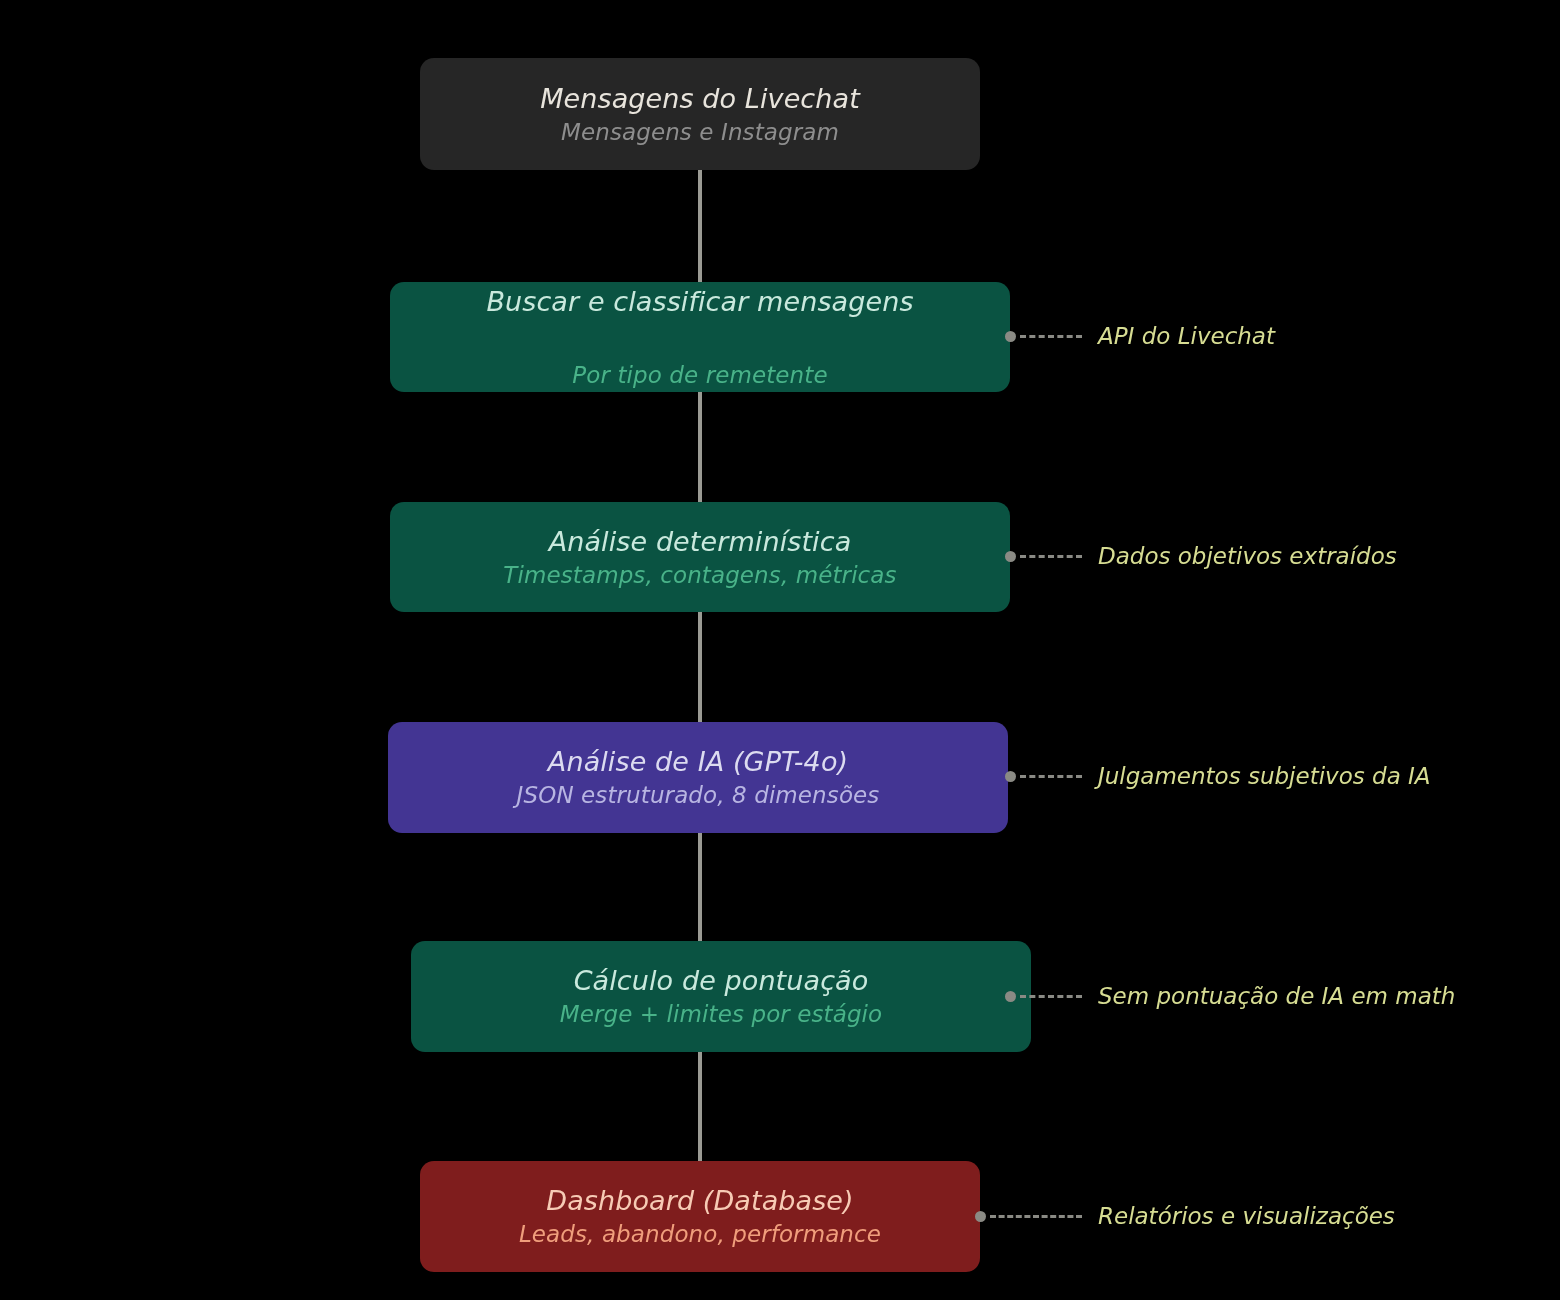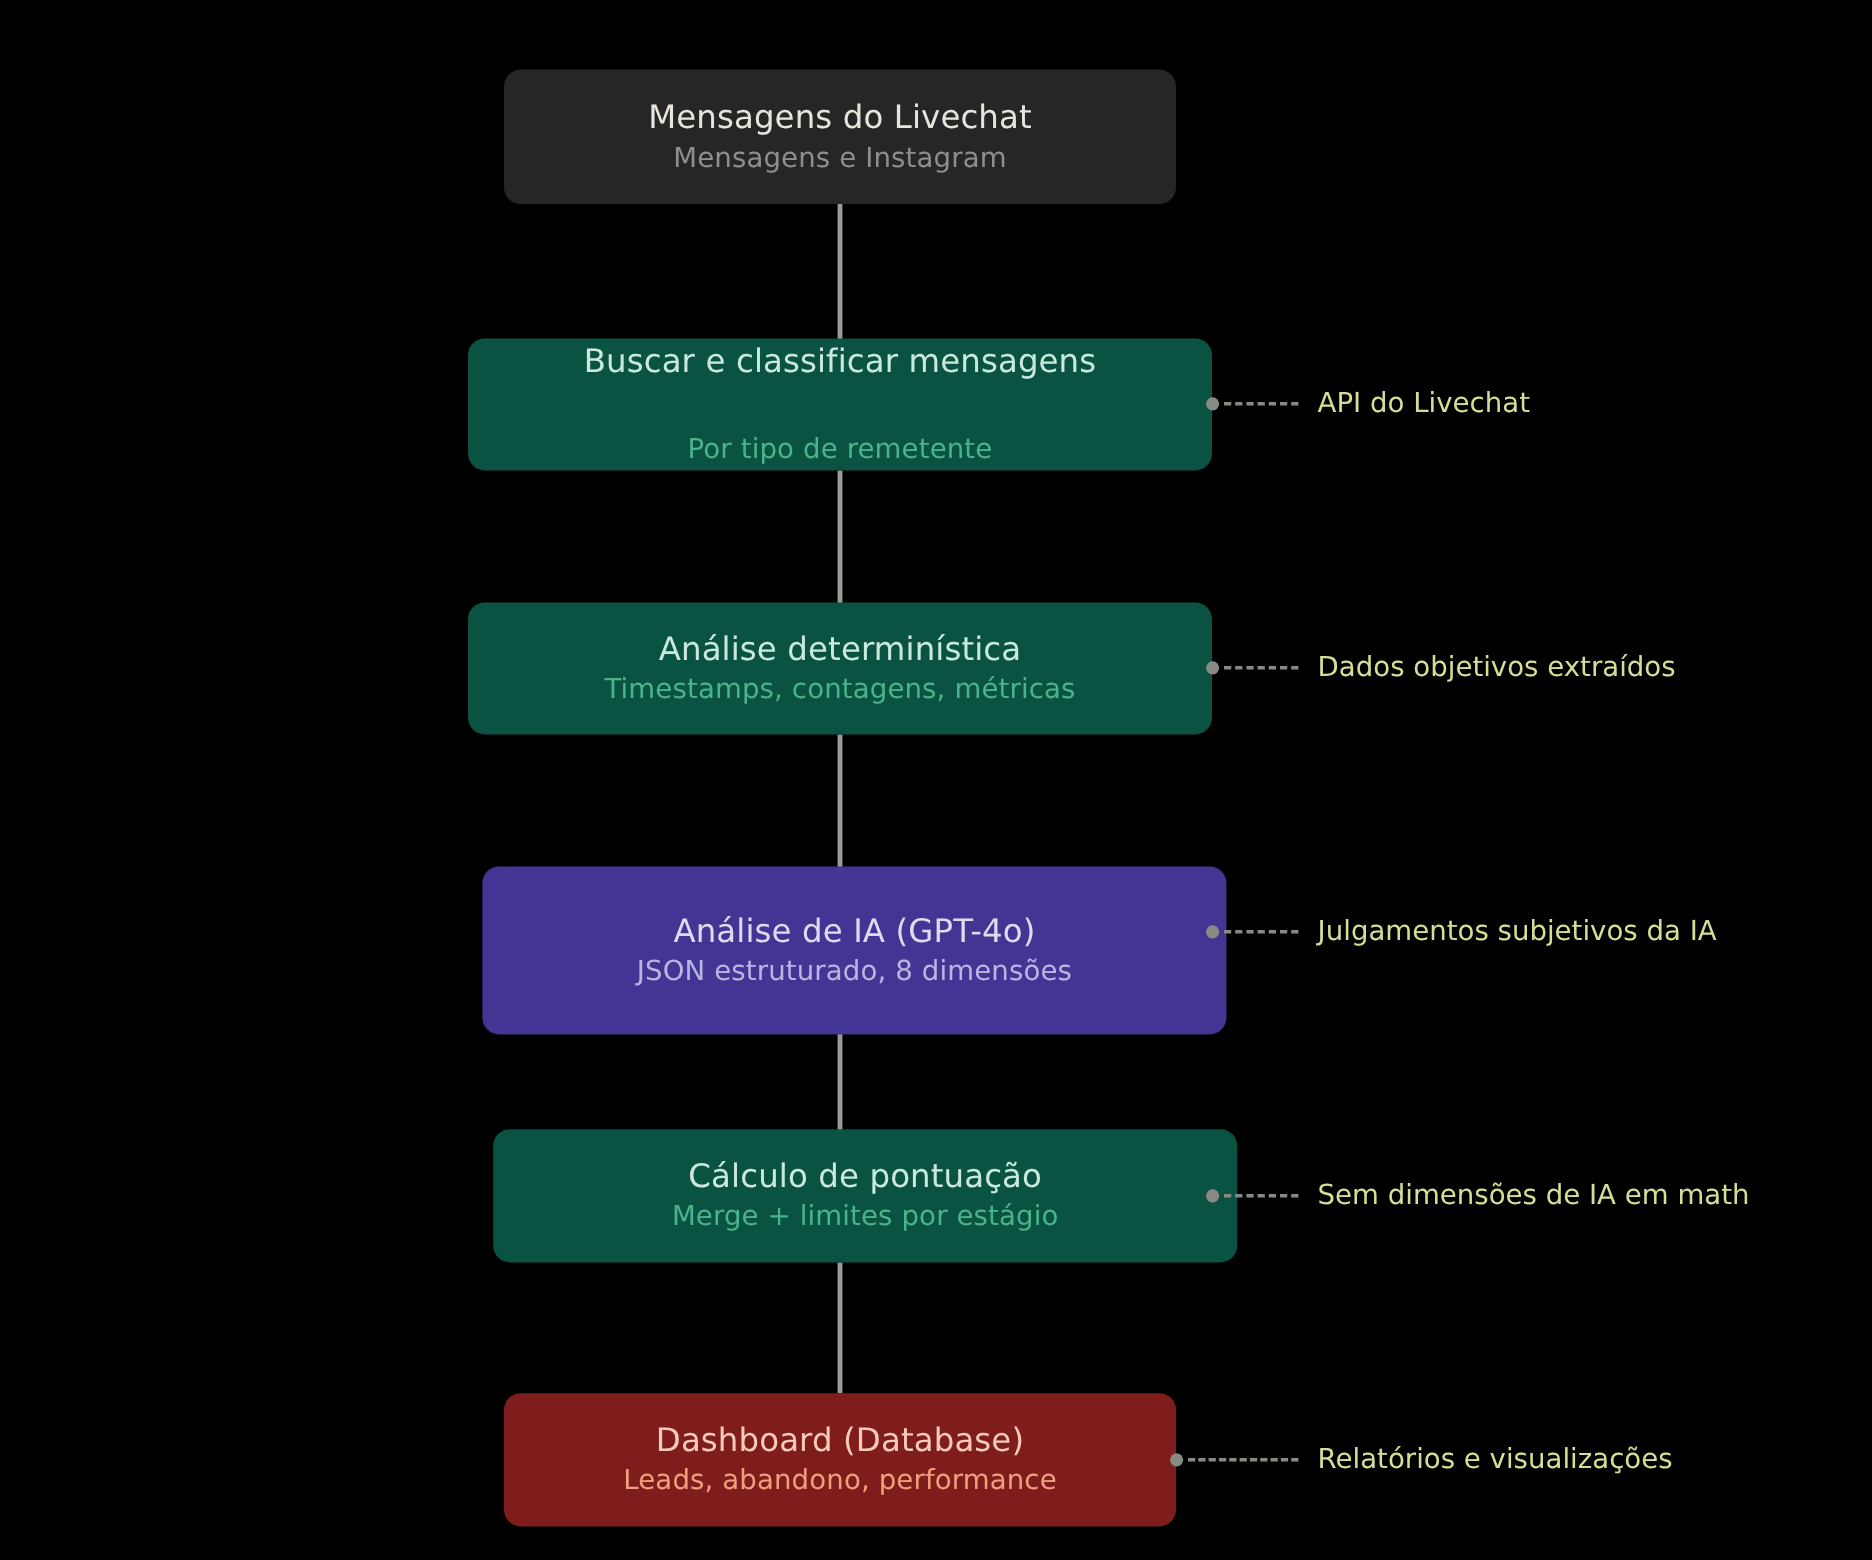--- a/index.html
+++ b/index.html
@@ -1,16 +1,16 @@
 <!DOCTYPE html>
 <html><head>
 <meta charset="utf-8">
 <title>Fluxo Livechat</title>
 <style>
-  * { box-sizing: border-box; margin: 0; padding: 0; }
+  * { box-sizing: border-box; margin: 0; padding: 0; font-style: italic; }
 
   html, body {
     width: 1560px;
     height: 1300px;
     background: #000000;
     overflow: hidden;
   }
 
   body {
     font-family: "DejaVu Sans", sans-serif;
@@ -143,38 +143,38 @@
   <div class="node theme-green" style="left:390px;top:502px;width:620px;height:110px;">
     <div class="node-title">Análise determinística</div>
     <div class="node-sub">Timestamps, contagens, métricas</div>
   </div>
   <div class="annotation" style="left:1010px;top:544px;">
     <span class="anno-dot"></span>
     <span class="anno-dash" style="width:62px;"></span>
     <span class="anno-label">Dados objetivos extraídos</span>
   </div>
 
-  <div class="node theme-purple" style="left:402px;top:722px;width:620px;height:140px;">
+  <div class="node theme-purple" style="left:388px;top:722px;width:620px;height:111px;">
     <div class="node-title">Análise de IA (GPT-4o)</div>
     <div class="node-sub">JSON estruturado, 8 dimensões</div>
   </div>
   <div class="annotation" style="left:1010px;top:764px;">
     <span class="anno-dot"></span>
     <span class="anno-dash" style="width:62px;"></span>
     <span class="anno-label">Julgamentos subjetivos da IA</span>
   </div>
 
   <div class="node theme-green" style="left:411px;top:941px;width:620px;height:111px;">
     <div class="node-title">Cálculo de pontuação</div>
     <div class="node-sub">Merge + limites por estágio</div>
   </div>
   <div class="annotation" style="left:1010px;top:984px;">
     <span class="anno-dot"></span>
     <span class="anno-dash" style="width:62px;"></span>
-    <span class="anno-label">Sem dimensões de IA em math</span>
+    <span class="anno-label">Sem pontuação de IA em math</span>
   </div>
 
   <div class="node theme-brown" style="left:420px;top:1161px;width:560px;height:111px;">
     <div class="node-title">Dashboard (Database)</div>
     <div class="node-sub">Leads, abandono, performance</div>
   </div>
   <div class="annotation" style="left:980px;top:1204px;">
     <span class="anno-dot"></span>
     <span class="anno-dash" style="width:92px;"></span>
     <span class="anno-label">Relatórios e visualizações</span>

